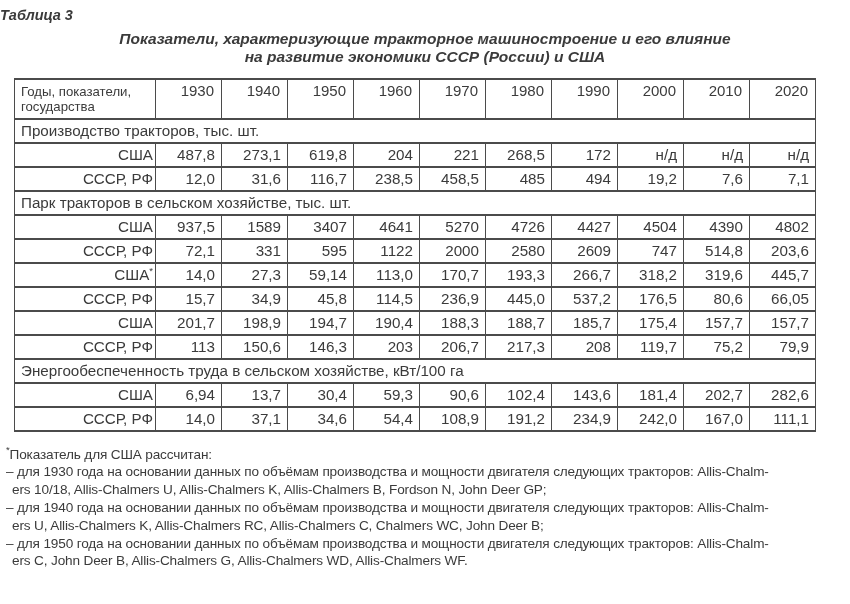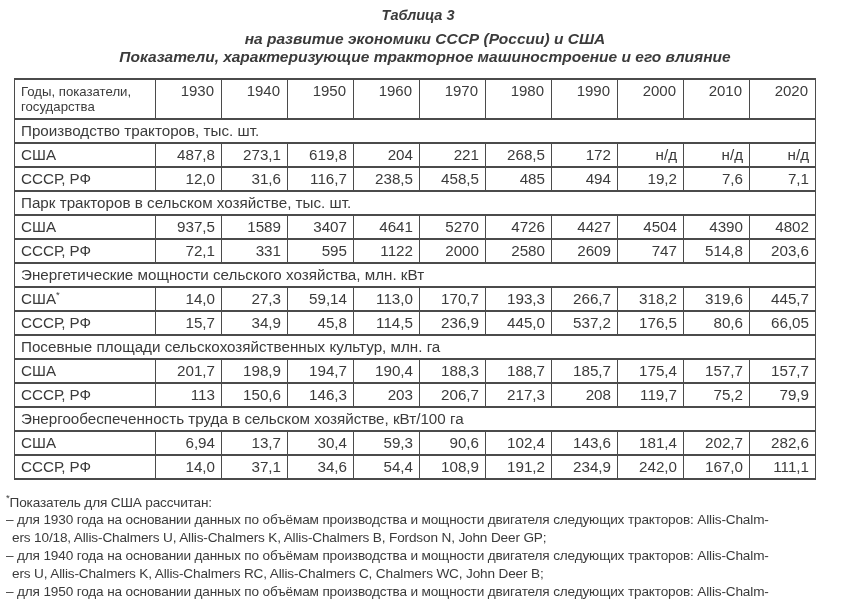--- a/index.html
+++ b/index.html
@@ -6,21 +6,21 @@
   body {
     width:850px; height:604px; background:#ffffff;
     font-family:"Liberation Sans", sans-serif;
     color:#3b3b3b;
     overflow:hidden;
   }
   .page { width:850px; height:604px; position:relative; }
 
   .table-label {
     padding:7px 14px 0 0;
-    text-align:center;
+    text-align:left;
     font-style:italic; font-weight:bold;
     font-size:14.5px;
   }
   .main-title {
     margin-top:7px;
     text-align:center;
     font-style:italic; font-weight:bold;
     font-size:15.5px; line-height:18px;
   }
 
@@ -41,21 +41,21 @@
   th.year {
     font-weight:normal; font-size:15px;
     text-align:right; vertical-align:middle;
     padding:0 7px 17px 0;
   }
   td.section {
     font-size:15.2px; text-align:left;
     padding:1px 4px 2px 6px; height:19px;margin-top:40px;
   }
   td.label {
-    font-size:15.2px; text-align:left;
+    font-size:15.2px; text-align:right;
     padding:0 2px 1px 6px; height:21px;
   }
   td.num {
     font-size:15.2px; text-align:right;
     padding:0 6px 1px 0; height:21px;
   }
   td.label sup { font-size:9.5px; vertical-align:super; }
 
   .footnotes {
     margin:9px 0 0 6px; width:838px;
@@ -69,22 +69,22 @@
   .fn-item sup { font-size:9.5px; vertical-align:super; }
 </style>
 </head>
 <body>
 
 <div class="page">
 
   <div class="table-label">Таблица 3</div>
 
   <div class="main-title">
+    <div>Показатели, характеризующие тракторное машиностроение и его влияние</div>
     <div>на развитие экономики СССР (России) и США</div>
-    <div>Показатели, характеризующие тракторное машиностроение и его влияние</div>
   </div>
 
   <table class="ind">
     <colgroup>
         <col style="width: 141px;">
         <col style="width: 66px;">
         <col style="width: 66px;">
         <col style="width: 66px;">
         <col style="width: 66px;">
         <col style="width: 66px;">
@@ -162,23 +162,20 @@
           <td class="num">595</td>
           <td class="num">1122</td>
           <td class="num">2000</td>
           <td class="num">2580</td>
           <td class="num">2609</td>
           <td class="num">747</td>
           <td class="num">514,8</td>
           <td class="num">203,6</td>
         </tr>
         <tr>
-          <td class="section" colspan="11">Энергетические мощности сельского хозяйства, млн. кВт</td>
-        </tr>
-        <tr>
           <td class="label">США<sup>*</sup></td>
           <td class="num">14,0</td>
           <td class="num">27,3</td>
           <td class="num">59,14</td>
           <td class="num">113,0</td>
           <td class="num">170,7</td>
           <td class="num">193,3</td>
           <td class="num">266,7</td>
           <td class="num">318,2</td>
           <td class="num">319,6</td>
@@ -191,23 +188,20 @@
           <td class="num">45,8</td>
           <td class="num">114,5</td>
           <td class="num">236,9</td>
           <td class="num">445,0</td>
           <td class="num">537,2</td>
           <td class="num">176,5</td>
           <td class="num">80,6</td>
           <td class="num">66,05</td>
         </tr>
         <tr>
-          <td class="section" colspan="11">Посевные площади сельскохозяйственных культур, млн. га</td>
-        </tr>
-        <tr>
           <td class="label">США</td>
           <td class="num">201,7</td>
           <td class="num">198,9</td>
           <td class="num">194,7</td>
           <td class="num">190,4</td>
           <td class="num">188,3</td>
           <td class="num">188,7</td>
           <td class="num">185,7</td>
           <td class="num">175,4</td>
           <td class="num">157,7</td>

